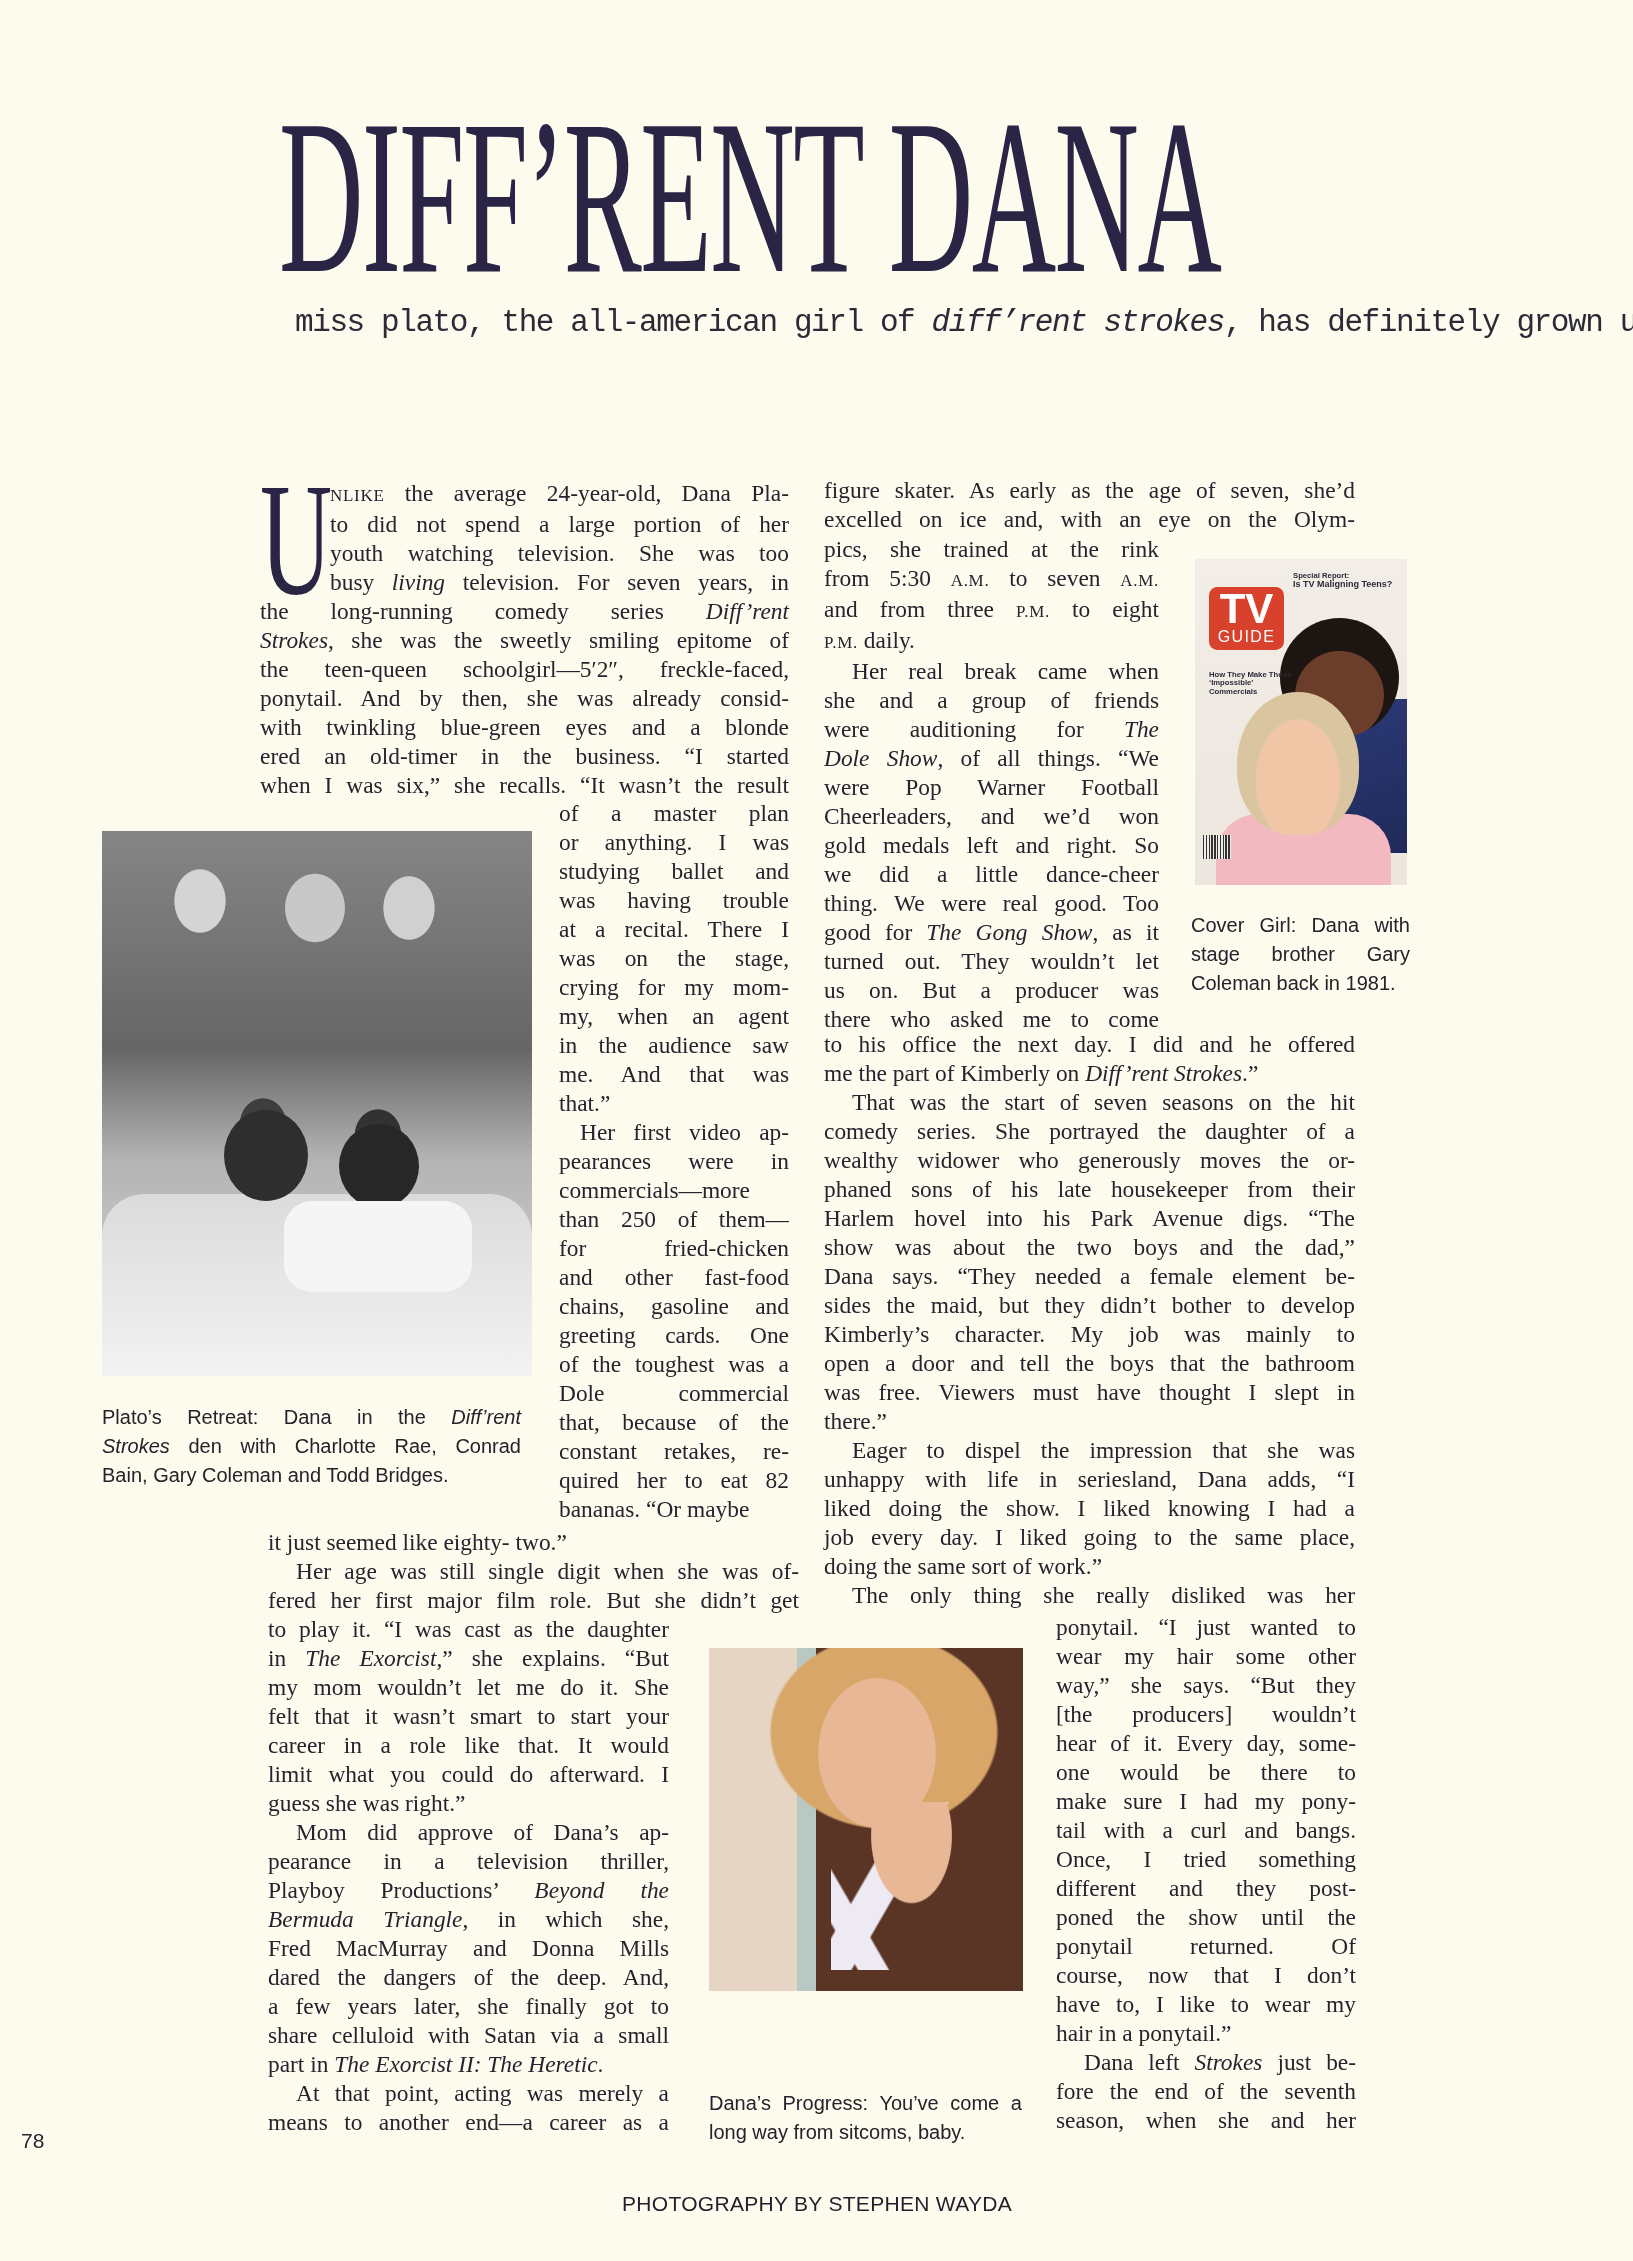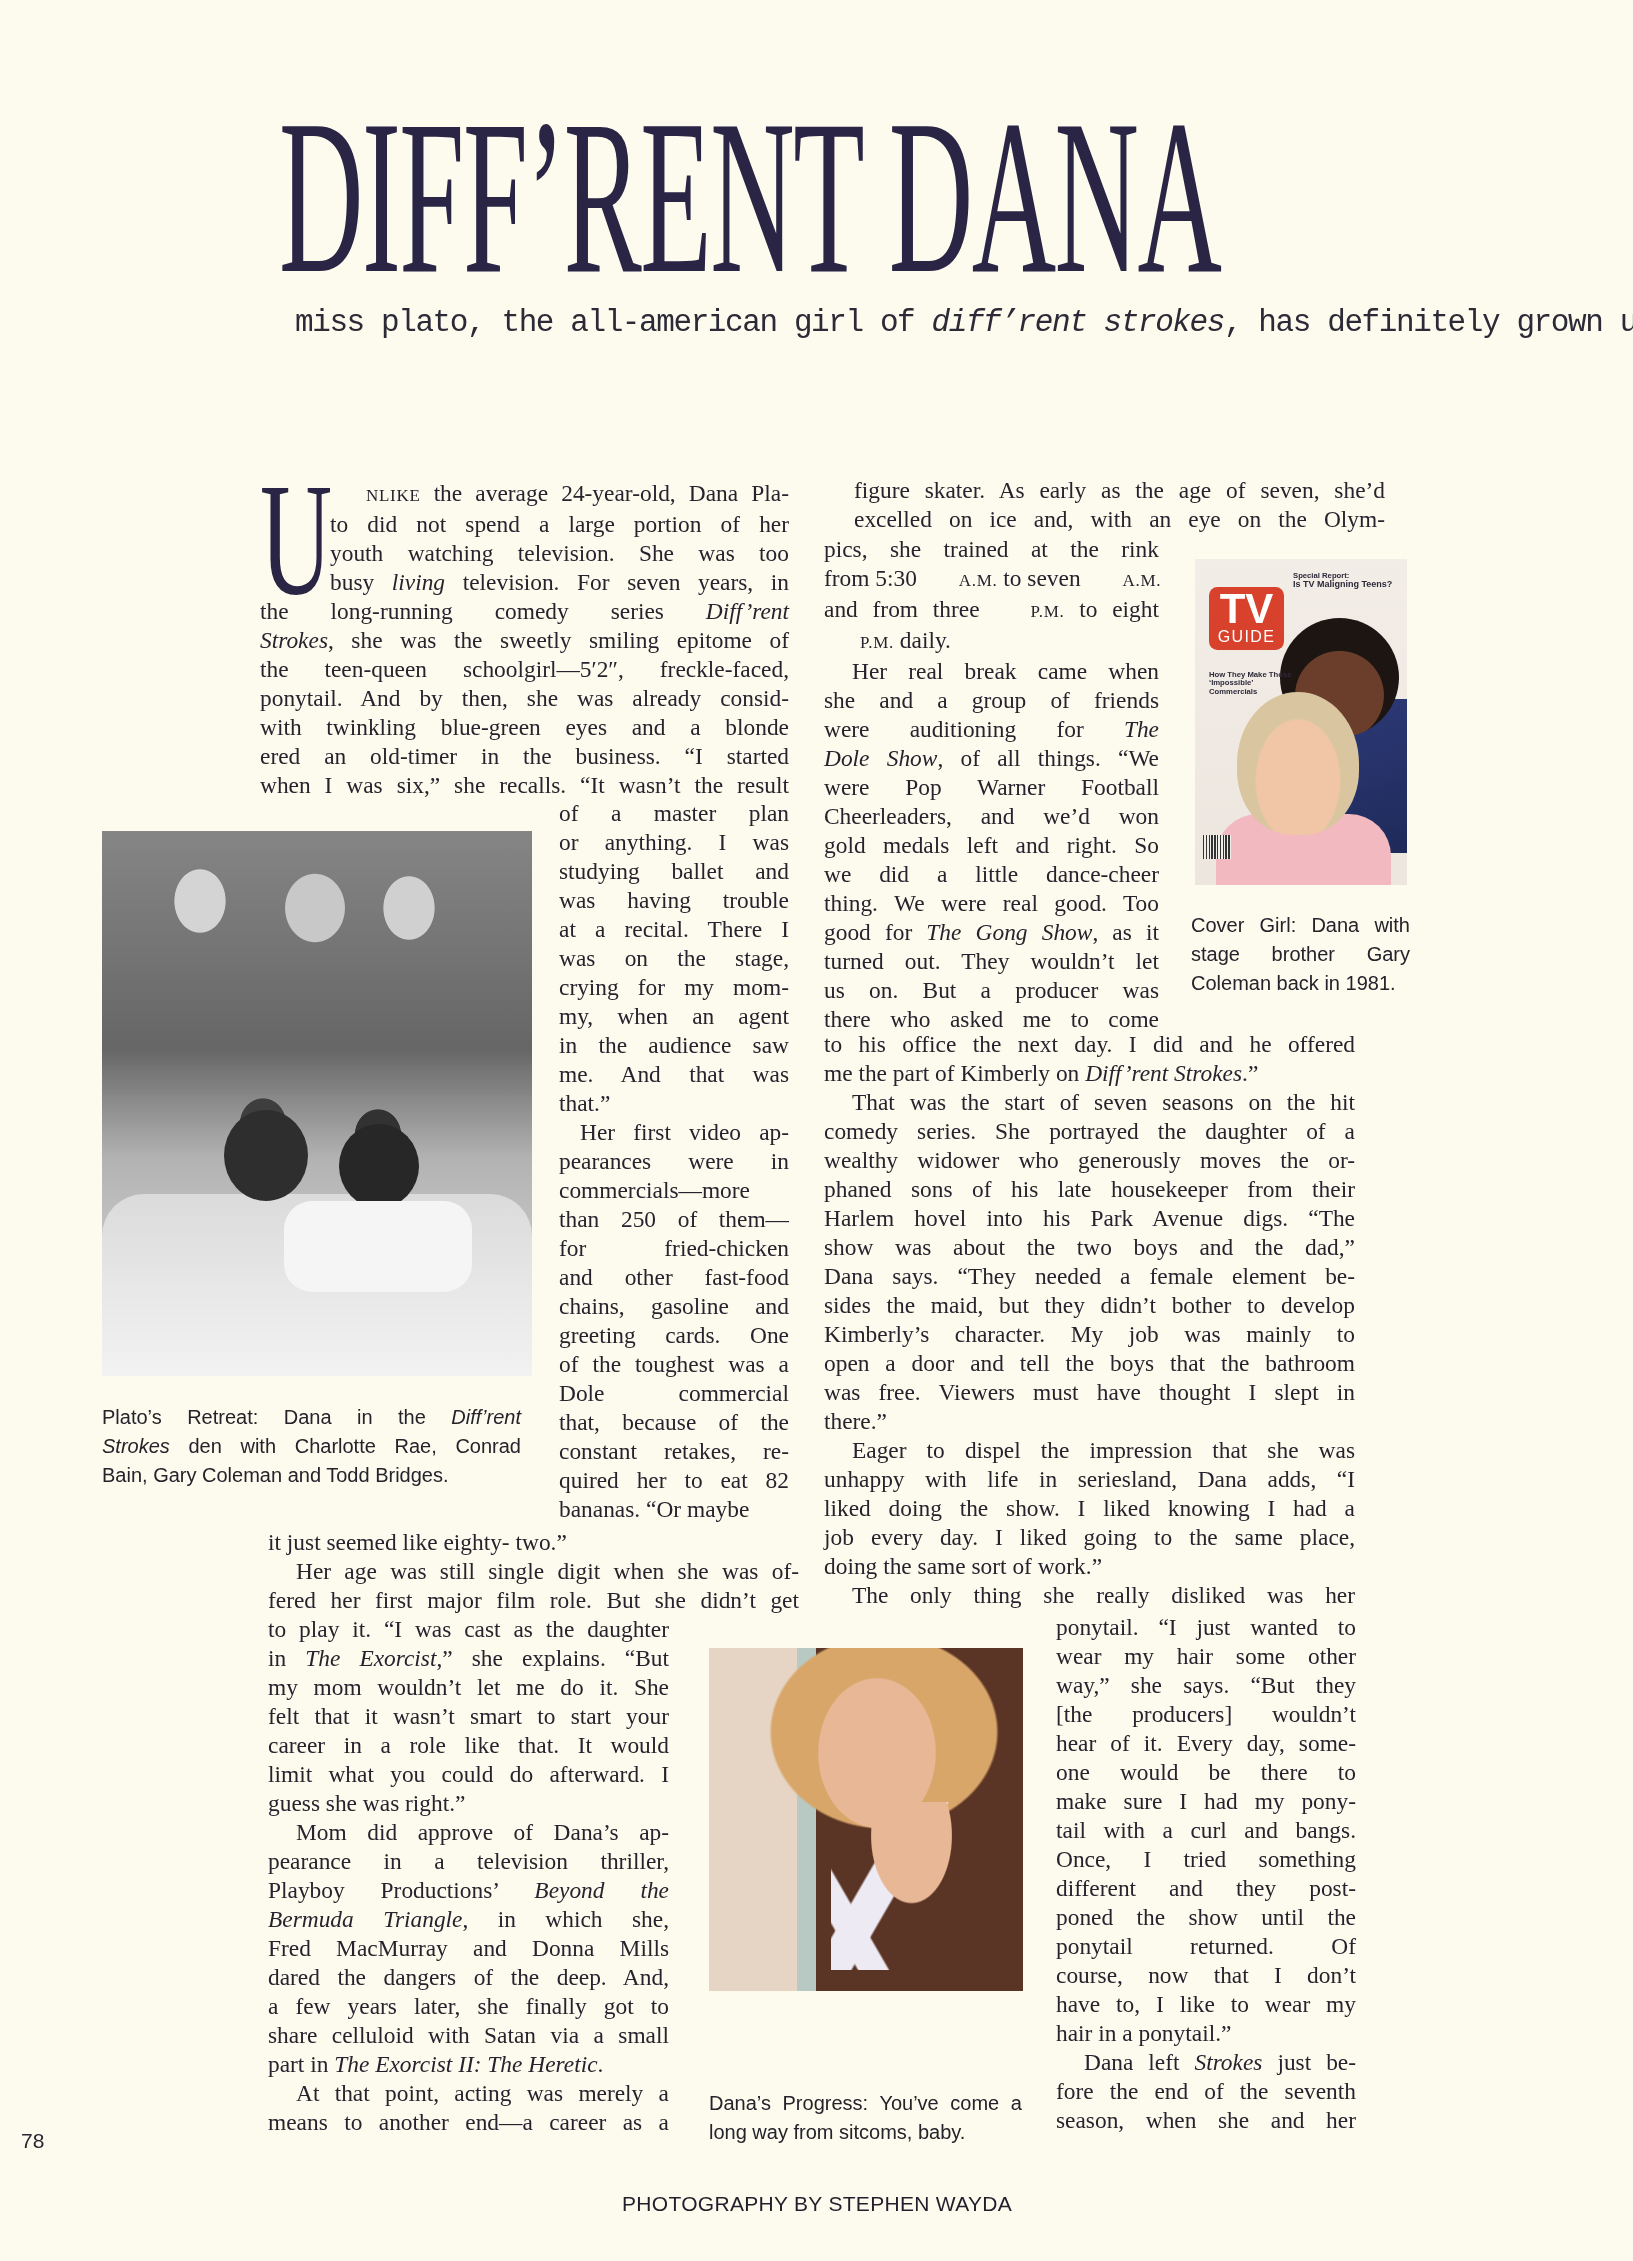--- a/index.html
+++ b/index.html
@@ -34,21 +34,21 @@
 
   
   .col {
     font-family: "Liberation Serif", serif;
     font-size: 23.4px; line-height: 29px; color: #27232e;
     text-align: justify;
   }
   .col .ln { display: block; text-align: justify; text-align-last: justify; white-space: nowrap; }
   .col .ln.last { text-align-last: left; }
   .col em { font-style: italic; }
-  .sc { font-size: 17px; letter-spacing: 0.7px; margin-left: 36px; }
+  .sc { font-size: 17px; letter-spacing: 0.7px; }
 
   .dropcap {
     left: 260px; top: 480px; width: 49px; height: 119px;
     font-family: "Liberation Serif", serif;
     font-size: 161px; line-height: 119px; color: #2b2545;
     transform: scaleX(0.62); transform-origin: left top;
   }
 
   
   .caption {
@@ -209,21 +209,21 @@
     <span class="ln"><em>Bermuda Triangle</em><span>, in which she,</span></span>
     <span class="ln"><span>Fred MacMurray and Donna Mills</span></span>
     <span class="ln"><span>dared the dangers of the deep. And,</span></span>
     <span class="ln"><span>a few years later, she finally got to</span></span>
     <span class="ln"><span>share celluloid with Satan via a small</span></span>
     <span class="ln last"><span>part in </span><em>The Exorcist II: The Heretic</em><span>.</span></span>
     <span class="ln" style="padding-left: 28px;"><span>At that point, acting was merely a</span></span>
     <span class="ln"><span>means to another end—a career as a</span></span>
   </div>
 
-<div class="abs col" id="col2-tw" style="left:824px; top:476px; width:531px;margin-left:30px;">
+<div class="abs col" id="col2-tw" style="left:824px; top:476px; width:531px;">
     <span class="ln"><span>figure skater. As early as the age of seven, she’d</span></span>
     <span class="ln"><span>excelled on ice and, with an eye on the Olym-</span></span>
   </div>
 
 <div class="abs col" id="col2-narrow" style="left:824px; top:535px; width:335px;">
     <span class="ln"><span>pics, she trained at the rink</span></span>
     <span class="ln"><span>from 5:30 </span><span class="sc">A.M.</span><span> to seven </span><span class="sc">A.M.</span></span>
     <span class="ln"><span>and from three </span><span class="sc">P.M.</span><span> to eight</span></span>
     <span class="ln last"><span class="sc">P.M.</span><span> daily.</span></span>
     <span class="ln" style="padding-left: 28px;"><span>Her real break came when</span></span>

